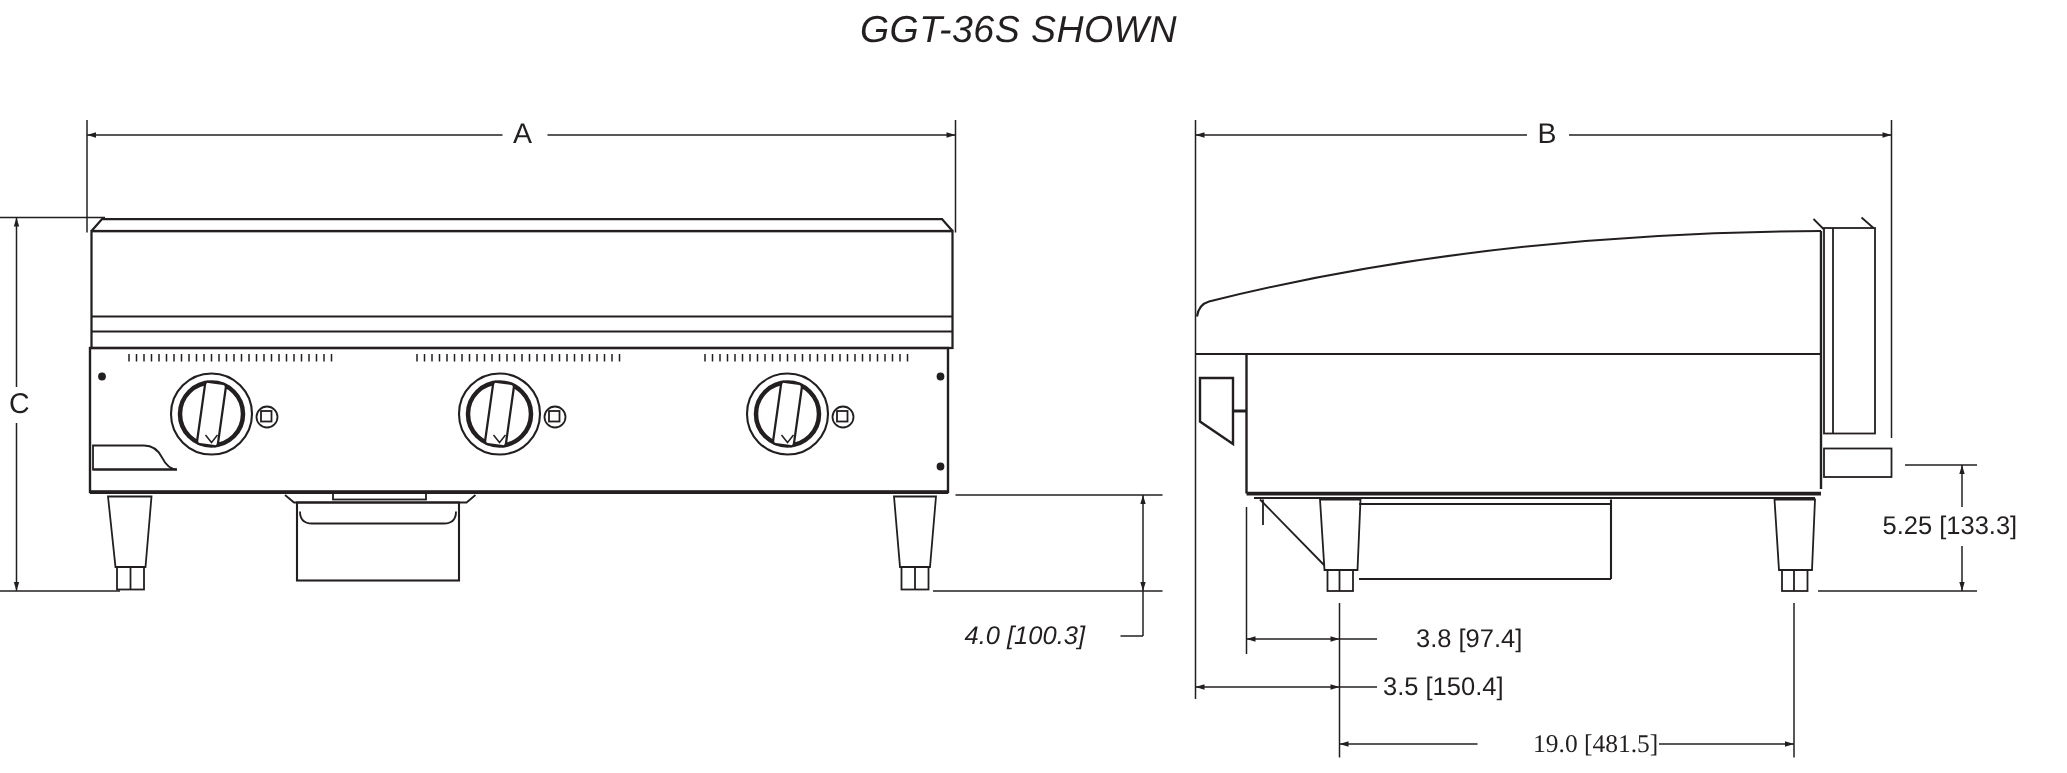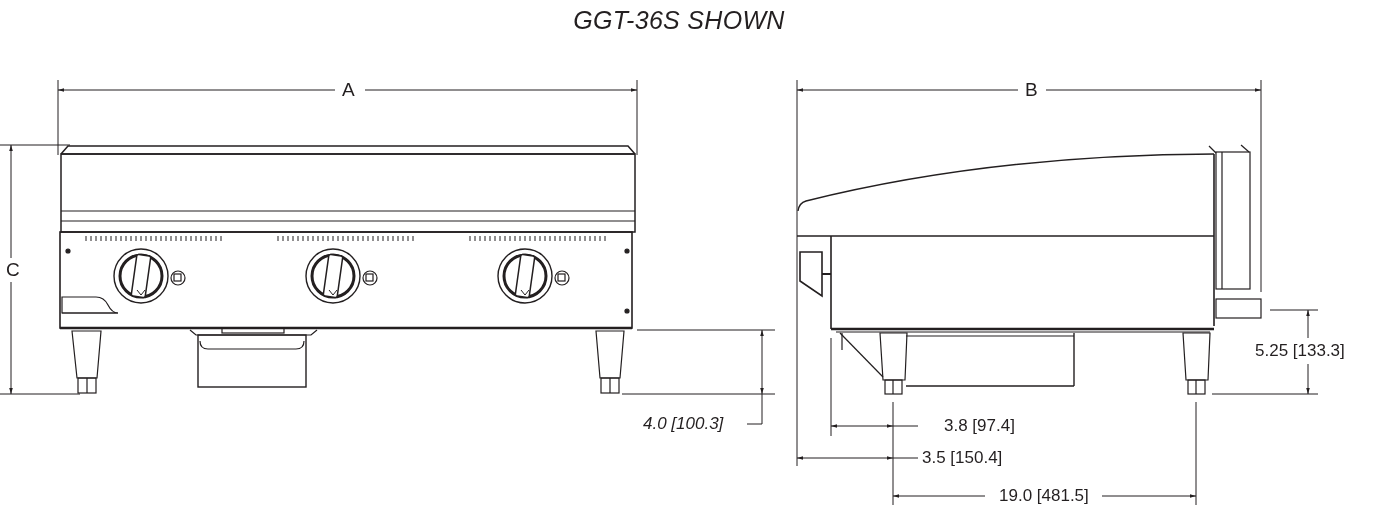--- a/index.html
+++ b/index.html
@@ -157,13 +157,13 @@
 </svg>
 
 <div class="lbl letter" style="left:338px; top:80px;">A</div>
 <div class="lbl letter" style="left:2px; top:260px;">C</div>
 <div class="lbl" style="left:643px; top:414px;font-style:italic;">4.0 [100.3]</div>
 
 <div class="lbl letter" style="left:1021px; top:80px;">B</div>
 <div class="lbl" style="left:1255px; top:341px;">5.25 [133.3]</div>
 <div class="lbl" style="left:944px; top:416px;">3.8 [97.4]</div>
 <div class="lbl" style="left:922px; top:448px;">3.5 [150.4]</div>
-<div class="lbl" style="left:999px; top:486px;">19.0 [481.5]</div>
+<div class="lbl" style="left:1022px; top:486px;font-family:Liberation Serif, serif;">19.0 [481.5]</div>
 
 </body></html>

